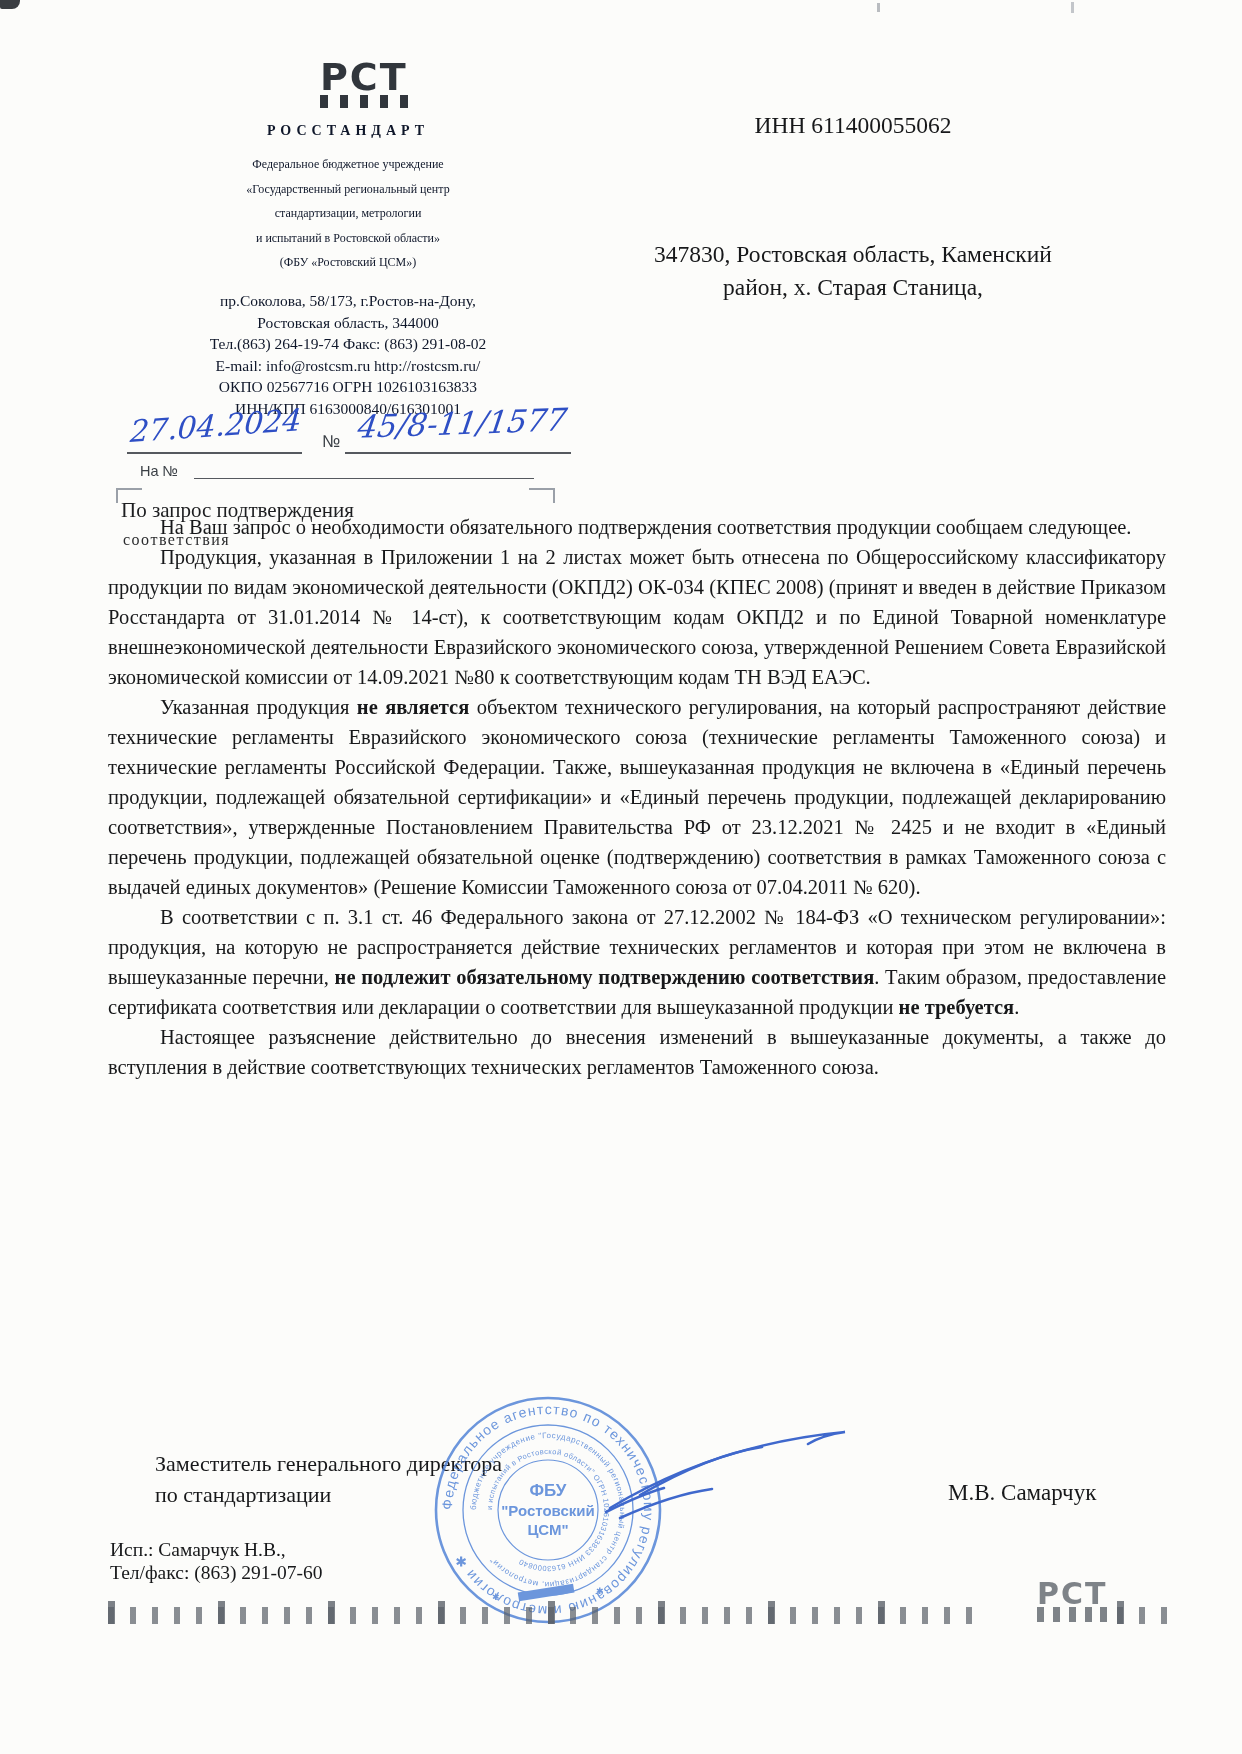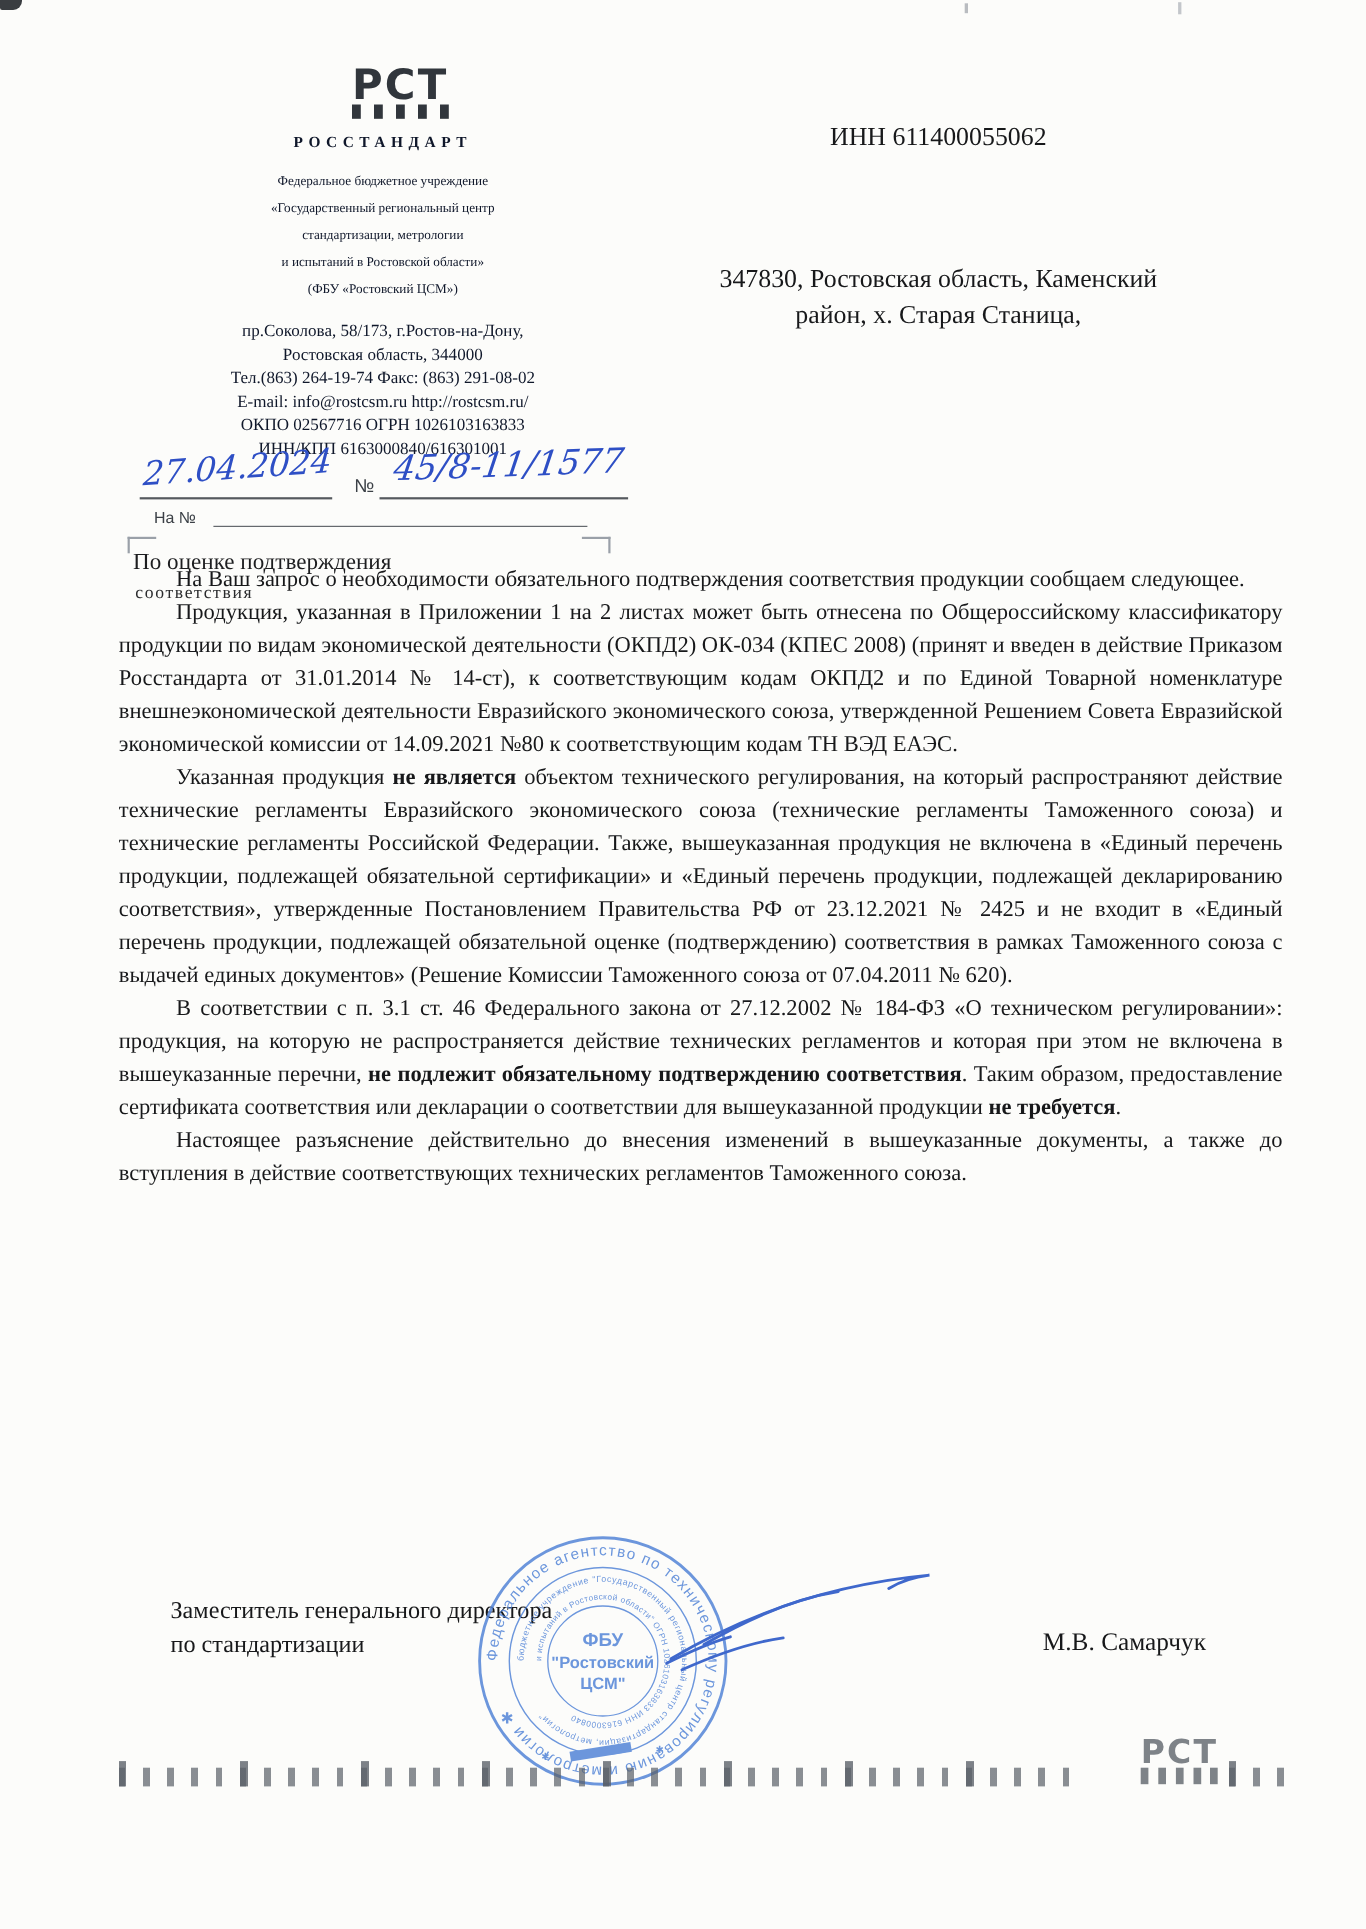--- a/index.html
+++ b/index.html
@@ -122,21 +122,21 @@
   <div class="hw" id="hw-date">27.04.2024</div>
   <div class="rule" id="rule-date"></div>
   <div class="small-label" id="no-label">№</div>
   <div class="hw" id="hw-number">45/8-11/1577</div>
   <div class="rule" id="rule-number"></div>
   <div class="small-label" id="reply-label">На №</div>
   <div class="rule" id="rule-reply"></div>
 
   <div class="corner left"></div>
   <div class="corner right"></div>
-  <div id="subject1">По оценке подтверждения</div>
+  <div id="subject1">По запрос подтверждения</div>
   <div id="subject2">соответствия</div>
 
   <div class="recipient" id="recipient-name">
     <div>ИНН 611400055062</div>
   </div>
   <div class="recipient" id="recipient-address">
     <div>347830, Ростовская область, Каменский</div>
     <div>район, х. Старая Станица,</div>
   </div>
 
@@ -146,20 +146,24 @@
     <p><span>Указанная продукция </span><b>не является</b><span> объектом технического регулирования, на который распространяют действие технические регламенты Евразийского экономического союза (технические регламенты Таможенного союза) и технические регламенты Российской Федерации. Также, вышеуказанная продукция не включена в «Единый перечень продукции, подлежащей обязательной сертификации» и «Единый перечень продукции, подлежащей декларированию соответствия», утвержденные Постановлением Правительства РФ от 23.12.2021 № 2425 и не входит в «Единый перечень продукции, подлежащей обязательной оценке (подтверждению) соответствия в рамках Таможенного союза с выдачей единых документов» (Решение Комиссии Таможенного союза от 07.04.2011 № 620).</span></p>
     <p><span>В соответствии с п. 3.1 ст. 46 Федерального закона от 27.12.2002 № 184-ФЗ «О техническом регулировании»: продукция, на которую не распространяется действие технических регламентов и которая при этом не включена в вышеуказанные перечни, </span><b>не подлежит обязательному подтверждению соответствия</b><span>. Таким образом, предоставление сертификата соответствия или декларации о соответствии для вышеуказанной продукции </span><b>не требуется</b><span>.</span></p>
     <p><span>Настоящее разъяснение действительно до внесения изменений в вышеуказанные документы, а также до вступления в действие соответствующих технических регламентов Таможенного союза.</span></p>
   </div>
 
   <div class="sig-position">
     <div>Заместитель генерального директора</div>
     <div>по стандартизации</div>
   </div>
   <div id="signer-name">М.В. Самарчук</div>
+  <div class="executor">
+    <div>Исп.: Самарчук Н.В.,</div>
+    <div>Тел/факс: (863) 291-07-60</div>
+  </div>
 
   <svg id="stamp-svg" width="236" height="236" viewBox="0 0 236 236">
     <defs>
       <path id="ring1" d="M 22,118 A 96,96 0 1,1 214,118 A 96,96 0 1,1 22,118"></path>
       <path id="ring2" d="M 46,118 A 72,72 0 1,1 190,118 A 72,72 0 1,1 46,118"></path>
       <path id="ring3" d="M 62,118 A 56,56 0 1,1 174,118 A 56,56 0 1,1 62,118"></path>
     </defs>
     <circle cx="118" cy="118" r="112" fill="none" stroke="#4d80d6" stroke-width="2.6"></circle>
     <circle cx="118" cy="118" r="85" fill="none" stroke="#4d80d6" stroke-width="1.3"></circle>
     <circle cx="118" cy="118" r="50" fill="none" stroke="#4d80d6" stroke-width="1.2"></circle>

